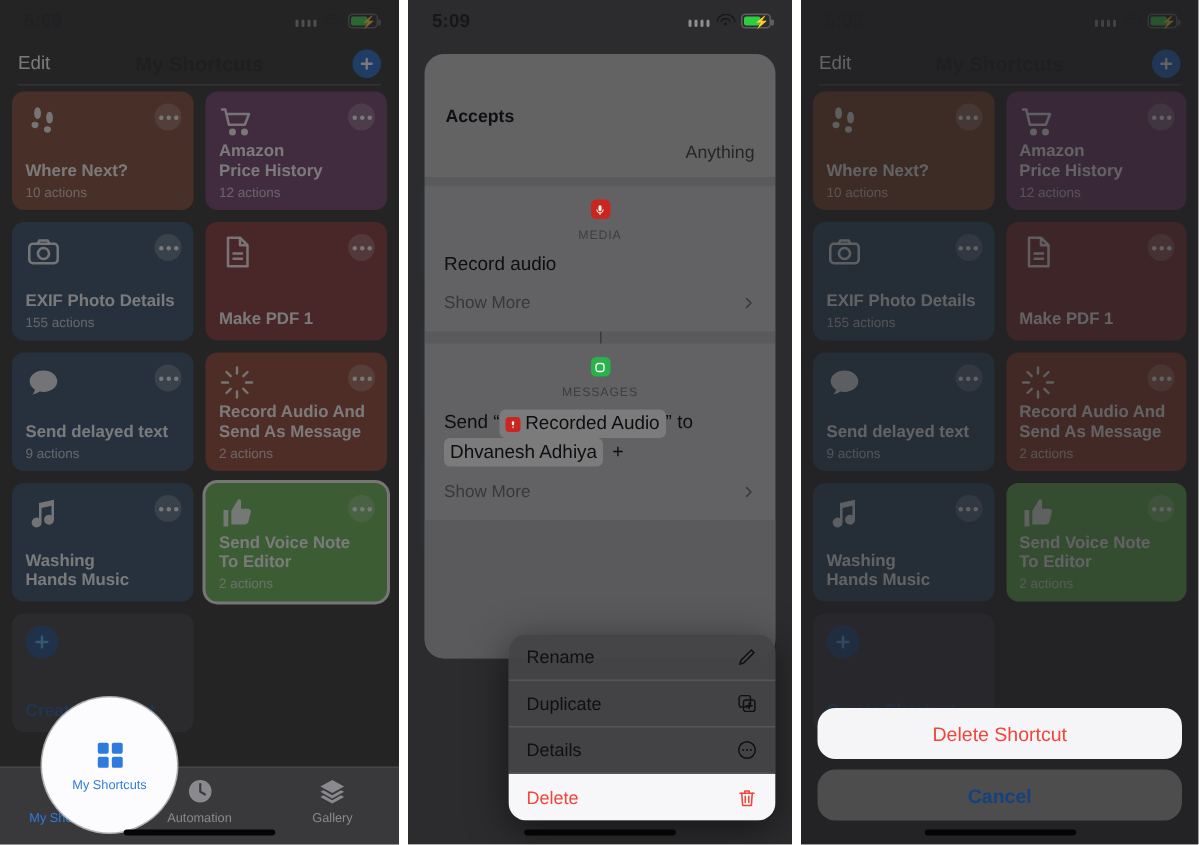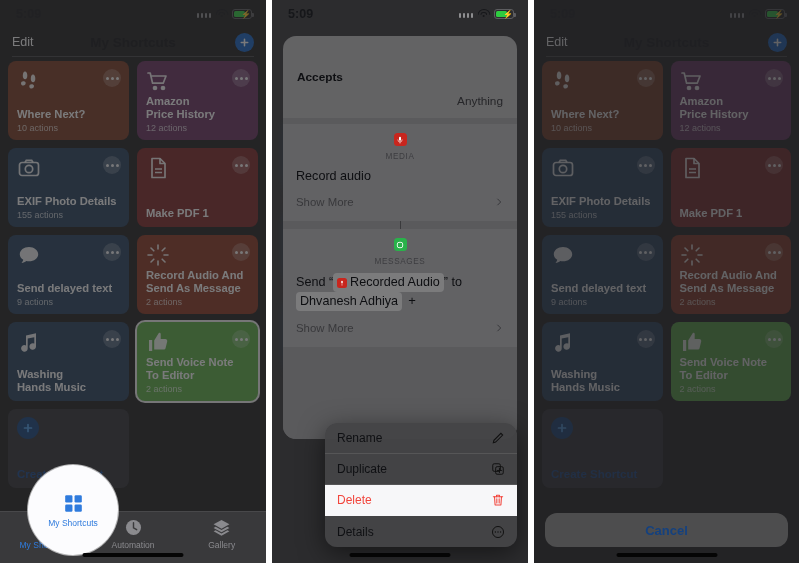--- a/index.html
+++ b/index.html
@@ -127,21 +127,21 @@
     align-items:center; justify-content:center; }
   .chip .mini svg { width:6px; height:6px; display:block; }
   .plus-chip { display:inline-flex; align-items:center; justify-content:center; width:13px; height:13px;
     color:#0d0e11; font-size:13px; line-height:1; }
   .sheet-divider { height:8px; position:relative; }
   .sheet-divider::after { content:""; position:absolute; left:50%; top:0; bottom:0; width:1px; background:rgba(0,0,0,.35); }
   .sheet-body-fill { background:#5a5a5c; height:92px; }
 
   
   .ctxmenu {
-    position:absolute; right:11px; bottom:16px; width:192px; border-radius:12px; overflow:hidden;
+    position:absolute; right:11px; bottom:16px; width:178px; border-radius:12px; overflow:hidden;
     background:rgba(68,68,70,.97); z-index:55; box-shadow:0 6px 26px rgba(0,0,0,.5);
   }
   .ctxitem { height:31px; display:flex; align-items:center; justify-content:space-between;
     padding:0 12px; border-bottom:1px solid rgba(255,255,255,.10); }
   .ctxitem:last-child { border-bottom:none; }
   .ctxitem .cl { font-size:12px; color:#0f1013; }
   .ctxitem .ci { width:14px; height:14px; color:#111; }
   .ctxitem .ci svg { width:100%; height:100%; display:block; }
   .ctxitem.destructive { background:#f7f7f9; }
   .ctxitem.destructive .cl { color:#f2453c; }
@@ -511,42 +511,42 @@
         <div class="ctxitem">
           <div class="cl">Duplicate</div>
           <div class="ci">
             <svg viewBox="0 0 24 24" fill="none" stroke="currentColor" stroke-width="1.7">
                 <rect x="3" y="3" width="13" height="13" rx="2.5"></rect>
                 <rect x="8" y="8" width="13" height="13" rx="2.5"></rect>
                 <path d="M14.5 11v7M11 14.5h7" stroke-linecap="round"></path>
               </svg>
           </div>
         </div>
+        <div class="ctxitem">
+          <div class="cl">Details</div>
+          <div class="ci">
+            <svg viewBox="0 0 24 24" fill="none" stroke="currentColor" stroke-width="1.7">
+                <circle cx="12" cy="12" r="9.5"></circle>
+                <circle cx="7.6" cy="12" r="1.2" fill="currentColor" stroke="none"></circle>
+                <circle cx="12" cy="12" r="1.2" fill="currentColor" stroke="none"></circle>
+                <circle cx="16.4" cy="12" r="1.2" fill="currentColor" stroke="none"></circle>
+              </svg>
+          </div>
+        </div>
         <div class="ctxitem destructive">
           <div class="cl">Delete</div>
           <div class="ci">
             <svg viewBox="0 0 24 24" fill="none" stroke="currentColor" stroke-width="1.8" stroke-linecap="round" stroke-linejoin="round">
                 <path d="M4 6.5h16"></path>
                 <path d="M9.5 6.5V4h5v2.5"></path>
                 <path d="M6 6.5l1 14h10l1-14"></path>
                 <path d="M10 10v7M14 10v7"></path>
               </svg>
           </div>
         </div>
-        <div class="ctxitem">
-          <div class="cl">Details</div>
-          <div class="ci">
-            <svg viewBox="0 0 24 24" fill="none" stroke="currentColor" stroke-width="1.7">
-                <circle cx="12" cy="12" r="9.5"></circle>
-                <circle cx="7.6" cy="12" r="1.2" fill="currentColor" stroke="none"></circle>
-                <circle cx="12" cy="12" r="1.2" fill="currentColor" stroke="none"></circle>
-                <circle cx="16.4" cy="12" r="1.2" fill="currentColor" stroke="none"></circle>
-              </svg>
-          </div>
-        </div>
       </div>
 
       <div class="home-ind"></div>
     </div>
   </div>
 
   <div class="gap"></div>
 
   <div class="panel p3">
     <div class="screen">
@@ -729,20 +729,21 @@
                 <path d="M12 5v14M5 12h14"></path>
               </svg>
           </div>
           <div class="create-label">Create Shortcut</div>
         </div>
       </div>
 
       <div class="dim dim-strong"></div>
 
       <div class="actionsheet">
+        <div class="as-btn as-delete">Delete Shortcut</div>
         <div class="as-btn as-cancel">Cancel</div>
       </div>
 
       <div class="home-ind"></div>
     </div>
   </div>
 
 </div>
 
 </body></html>

